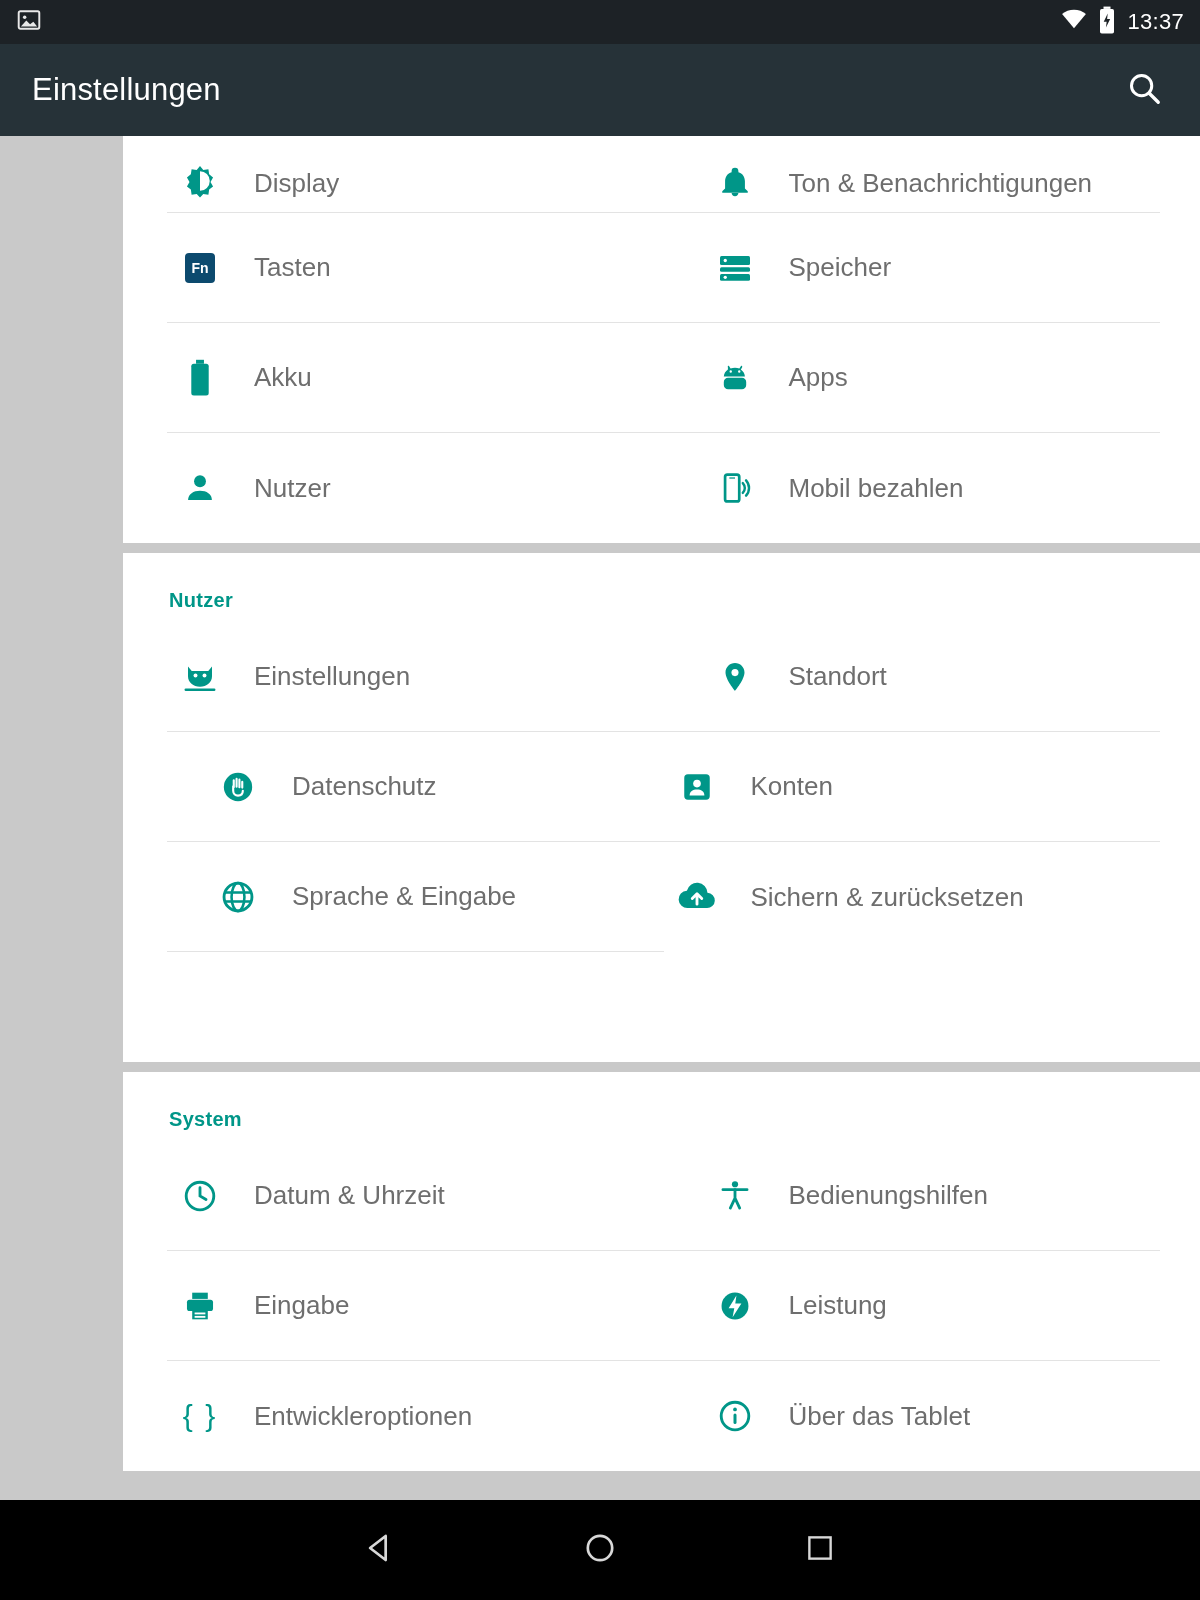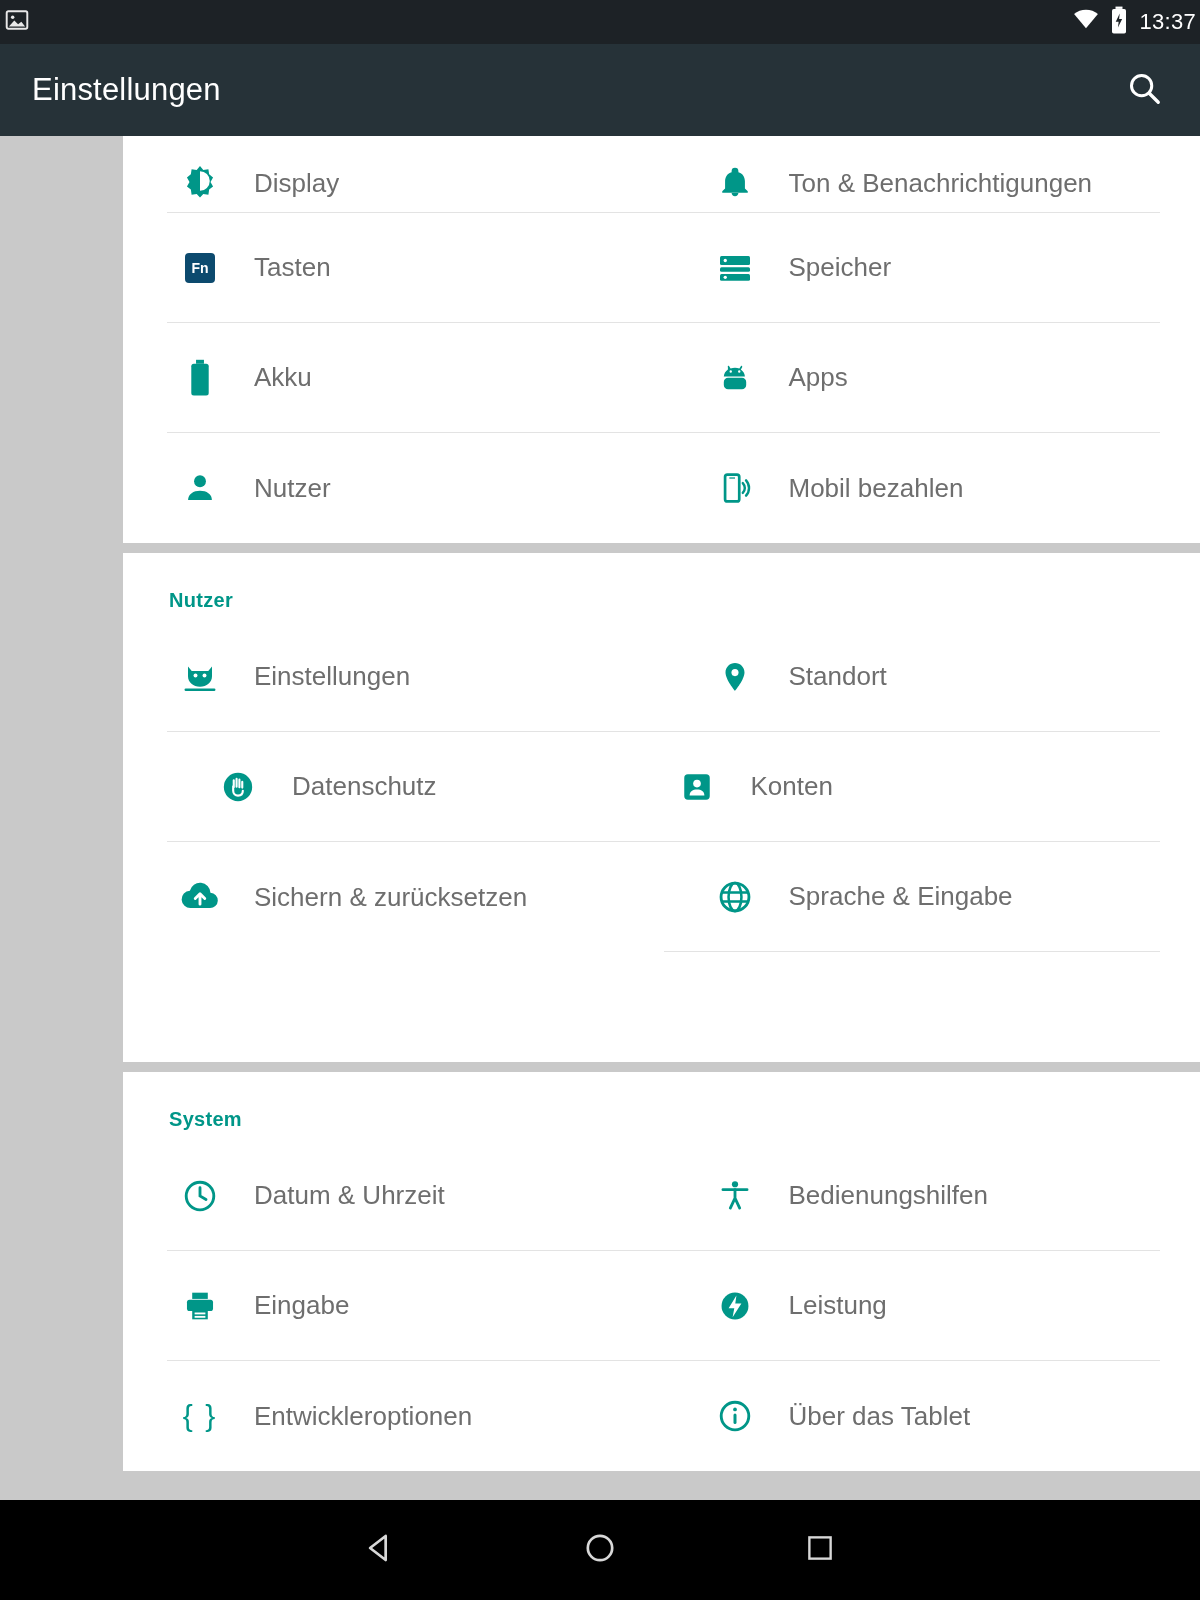--- a/index.html
+++ b/index.html
@@ -15,21 +15,21 @@
     position: relative;
   }
 
   
   .status-bar {
     height: 44px;
     background: #1d2226;
     display: flex;
     align-items: center;
     justify-content: space-between;
-    padding: 0 4px;
+    padding: 0 16px;
     box-sizing: border-box;
   }
   .status-left {
     display: flex;
     align-items: center;
     gap: 10px;
   }
   .status-right {
     display: flex;
     align-items: center;
@@ -354,40 +354,40 @@
         <div class="item-icon">
           <svg width="34" height="34" viewBox="0 0 24 24">
               <rect x="3" y="3" width="18" height="18" rx="2.6" fill="#009688"></rect>
               <circle cx="12" cy="9.6" r="2.7" fill="#ffffff"></circle>
               <path d="M6.8 18c0-2.8 2.3-4.2 5.2-4.2s5.2 1.4 5.2 4.2z" fill="#ffffff"></path>
             </svg>
         </div>
         <div class="item-label">Konten</div>
       </div>
 
-      <div class="row-item left no-border">
-        <div class="item-icon">
-          <svg width="38" height="38" viewBox="0 0 24 24">
-              <path d="M18.6 9.3A6.6 6.6 0 005.6 8 4.8 4.8 0 006.2 19h12a4.3 4.3 0 00.4-9.7z" fill="#009688"></path>
-              <path d="M12 16.5v-5M9 13l3-3 3 3" stroke="#ffffff" stroke-width="1.8" fill="none" stroke-linecap="round" stroke-linejoin="round"></path>
-            </svg>
-        </div>
-        <div class="item-label">Sichern &amp; zurücksetzen</div>
-      </div>
-
       <div class="row-item right">
         <div class="item-icon">
           <svg width="36" height="36" viewBox="0 0 24 24">
               <circle cx="12" cy="12" r="9.3" fill="none" stroke="#009688" stroke-width="1.9"></circle>
               <ellipse cx="12" cy="12" rx="4.3" ry="9.3" fill="none" stroke="#009688" stroke-width="1.7"></ellipse>
               <line x1="2.9" y1="9" x2="21.1" y2="9" stroke="#009688" stroke-width="1.7"></line>
               <line x1="2.9" y1="15" x2="21.1" y2="15" stroke="#009688" stroke-width="1.7"></line>
             </svg>
         </div>
         <div class="item-label">Sprache &amp; Eingabe</div>
+      </div>
+
+      <div class="row-item left no-border">
+        <div class="item-icon">
+          <svg width="38" height="38" viewBox="0 0 24 24">
+              <path d="M18.6 9.3A6.6 6.6 0 005.6 8 4.8 4.8 0 006.2 19h12a4.3 4.3 0 00.4-9.7z" fill="#009688"></path>
+              <path d="M12 16.5v-5M9 13l3-3 3 3" stroke="#ffffff" stroke-width="1.8" fill="none" stroke-linecap="round" stroke-linejoin="round"></path>
+            </svg>
+        </div>
+        <div class="item-label">Sichern &amp; zurücksetzen</div>
       </div>
 
       <div class="row-item right no-border"></div>
 
     </div>
   </div>
 
   <div class="card">
     <div class="section-title">System</div>
     <div class="grid">

